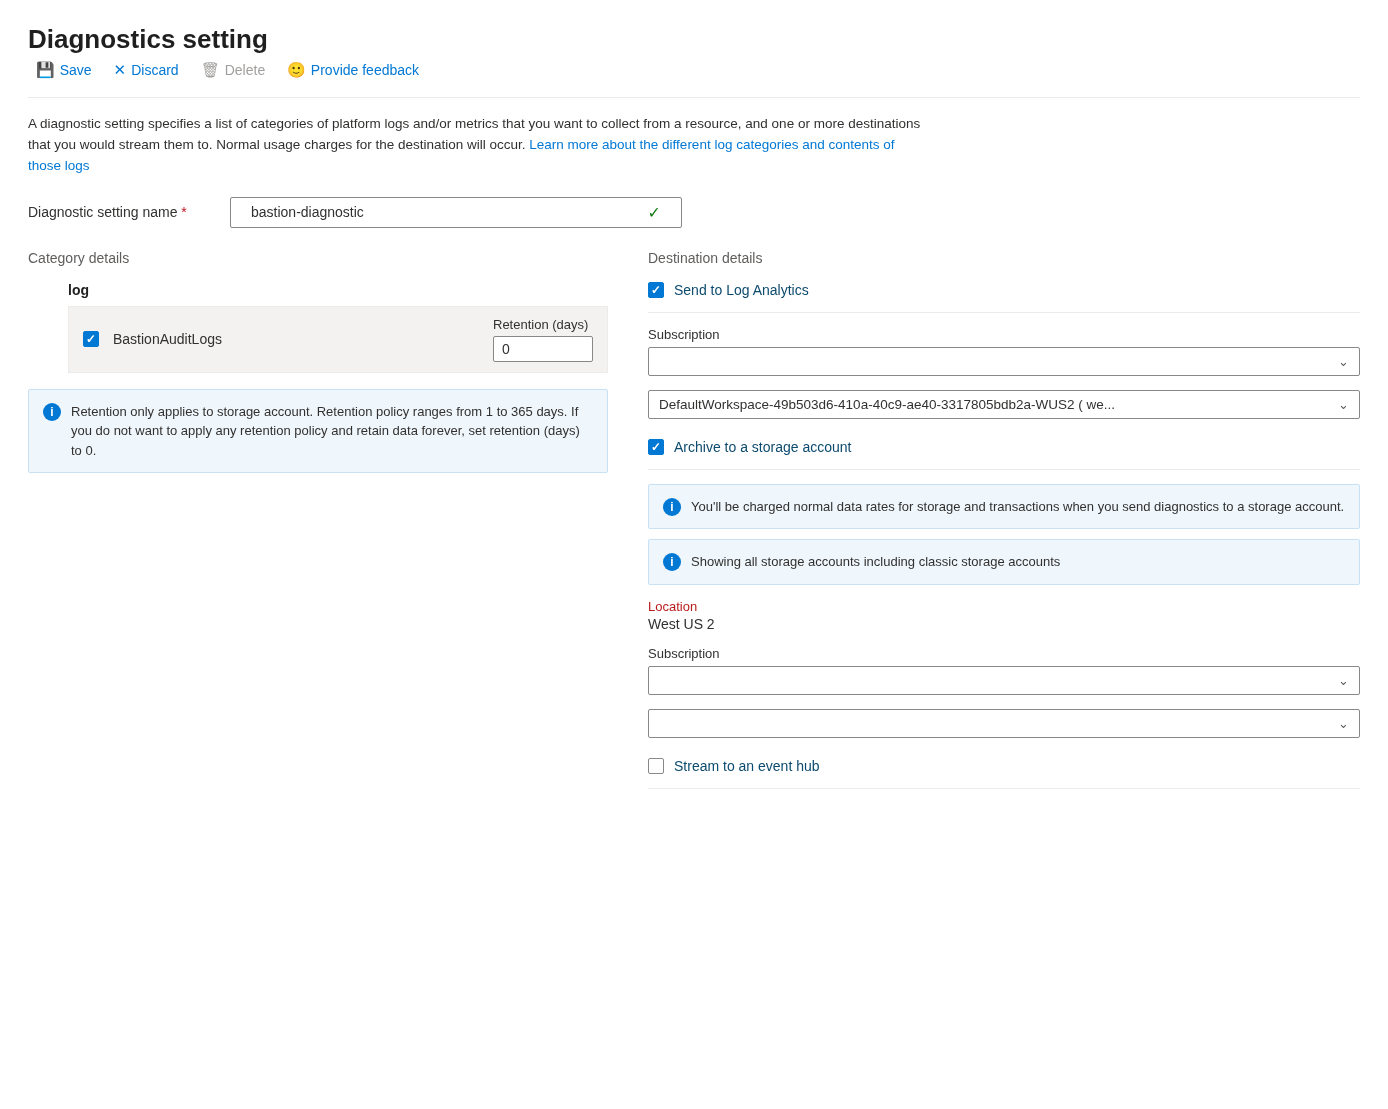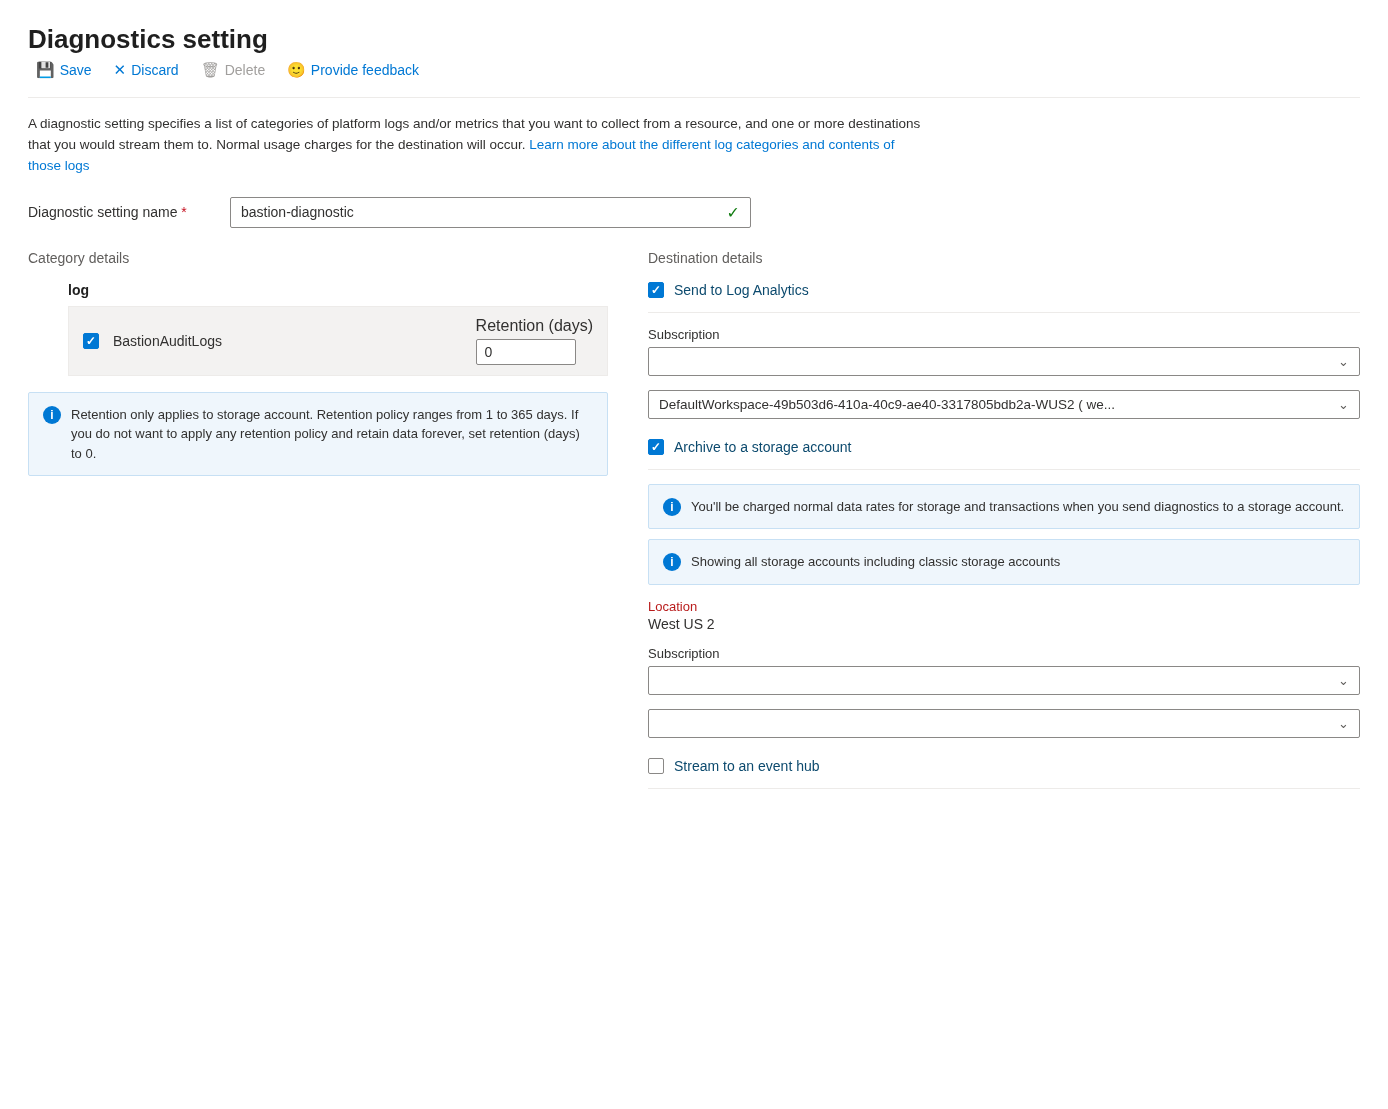--- a/index.html
+++ b/index.html
@@ -54,23 +54,23 @@
     }
     .field-label {
       font-size: 14px;
       color: #323130;
       min-width: 190px;
     }
     .required { color: #c50f1f; }
     .text-input {
       border: 1px solid #8a8886;
       border-radius: 2px;
-      padding: 5px 10px;
-      font-size: 14px;
-      width: 521px;
+      padding: 5px 20px;
+      font-size: 14px;
+      width: 452px;
       outline: none;
       color: #323130;
       display: flex;
       align-items: center;
       justify-content: space-between;
     }
     .text-input .check { color: #107c10; font-size: 16px; }
     .two-col {
       display: flex;
       gap: 40px;
@@ -97,21 +97,21 @@
       align-items: center;
       padding: 10px 14px;
       gap: 14px;
     }
     .log-row-right {
       margin-left: auto;
       display: flex;
       flex-direction: column;
       align-items: flex-start;
     }
-    .retention-label { font-size: 16px; color: #323130; margin-bottom: 4px; }
+    .retention-label { font-size: 13px; color: #323130; margin-bottom: 4px; }
     .retention-input {
       border: 1px solid #8a8886;
       border-radius: 2px;
       padding: 4px 8px;
       width: 100px;
       font-size: 14px;
       color: #323130;
     }
     .info-box {
       background: #eff6fc;

